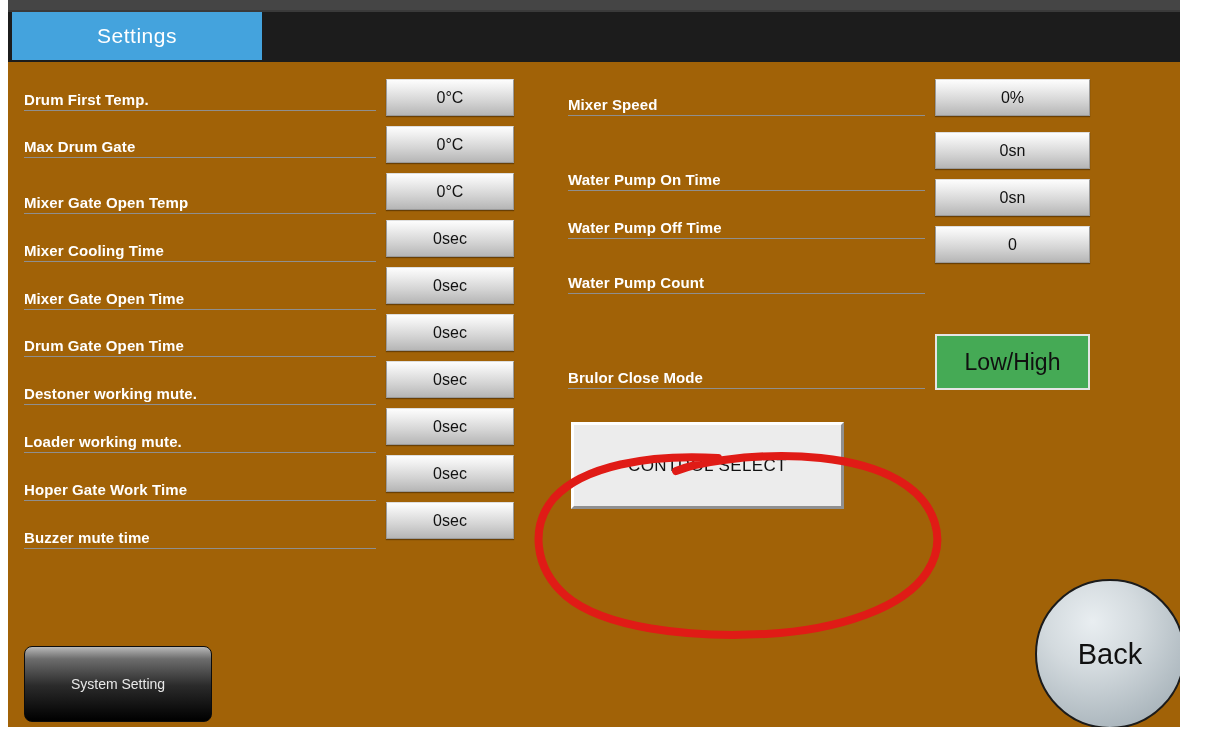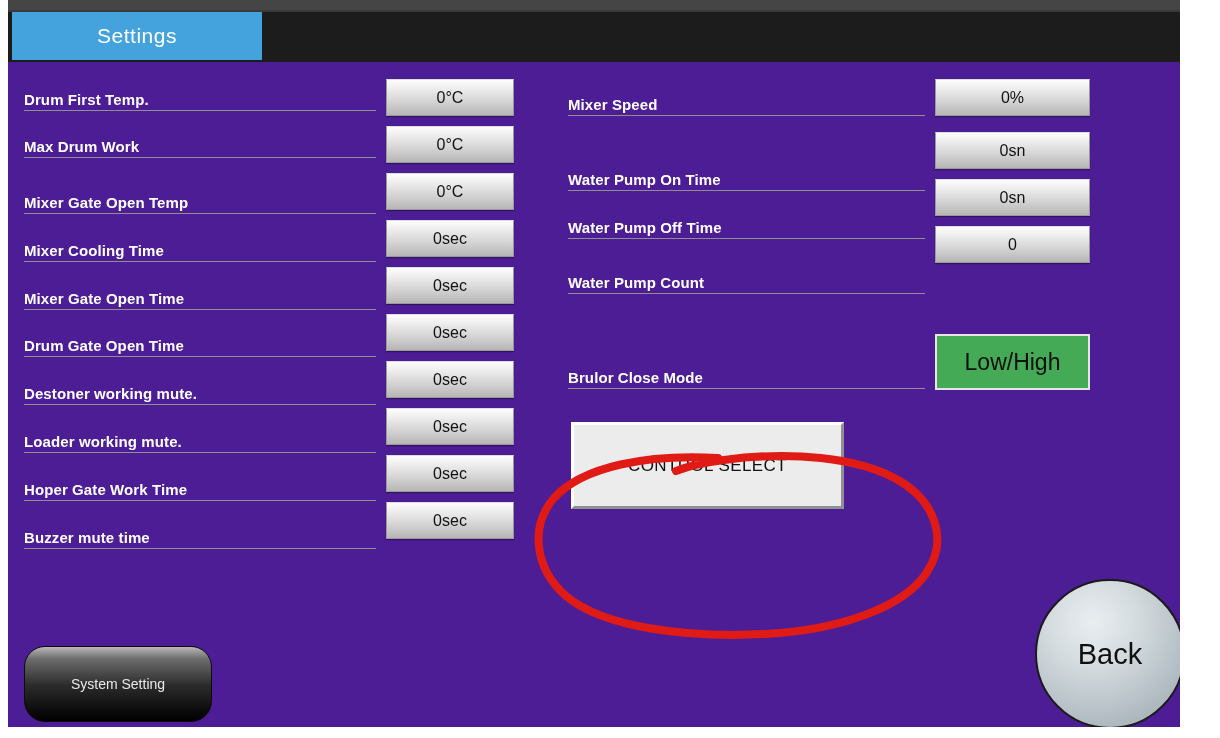--- a/index.html
+++ b/index.html
@@ -69,21 +69,21 @@
     cursor: pointer;
   }
 
   
   #body-panel {
     position: absolute;
     left: 0;
     top: 62px;
     width: 1204px;
     height: 665px;
-    background: #4c1d95;
+    background: #a16207;
   }
 
   .col {
     position: absolute;
     top: 0;
   }
   #col-left  { left: 12px;  width: 520px; }
   #col-right { left: 556px; width: 530px; }
 
   
@@ -117,21 +117,21 @@
     box-shadow: 0 1px 1px rgba(0,0,0,0.35);
   }
 
   
   #system-setting-btn {
     position: absolute;
     left: 16px;
     top: 584px;
     width: 188px;
     height: 76px;
-    border-radius: 21px;
+    border-radius: 8px;
     border: 1px solid #0c0c0c;
     background: linear-gradient(to bottom, #b9b9b9 0%, #6d6d6d 16%, #2b2b2b 52%, #0a0a0a 88%, #000000 100%);
     color: #e8e8e8;
     font-size: 14px;
     display: flex;
     align-items: center;
     justify-content: center;
     box-sizing: border-box;
     cursor: pointer;
   }
@@ -216,21 +216,21 @@
       <div id="headerbar-topline"></div>
     </div>
     <div id="tab-settings">Settings</div>
 
     <div id="body-panel">
 
       <div class="col" id="col-left">
           <div class="row-label" style="left: 4px; top: 29px;">Drum First Temp.</div>
           <div class="row-rule" style="left: 4px; top: 48px; width: 352px;"></div>
           <div class="val-btn" style="left: 366px; top: 17px; width: 128px; height: 37px;">0°C</div>
-          <div class="row-label" style="left: 4px; top: 76px;">Max Drum Work</div>
+          <div class="row-label" style="left: 4px; top: 76px;">Max Drum Gate</div>
           <div class="row-rule" style="left: 4px; top: 95px; width: 352px;"></div>
           <div class="val-btn" style="left: 366px; top: 64px; width: 128px; height: 37px;">0°C</div>
           <div class="row-label" style="left: 4px; top: 132px;">Mixer Gate Open Temp</div>
           <div class="row-rule" style="left: 4px; top: 151px; width: 352px;"></div>
           <div class="val-btn" style="left: 366px; top: 111px; width: 128px; height: 37px;">0°C</div>
           <div class="row-label" style="left: 4px; top: 180px;">Mixer Cooling Time</div>
           <div class="row-rule" style="left: 4px; top: 199px; width: 352px;"></div>
           <div class="val-btn" style="left: 366px; top: 158px; width: 128px; height: 37px;">0sec</div>
           <div class="row-label" style="left: 4px; top: 228px; text-align: center;">Mixer Gate Open Time</div>
           <div class="row-rule" style="left: 4px; top: 247px; width: 352px;"></div>

